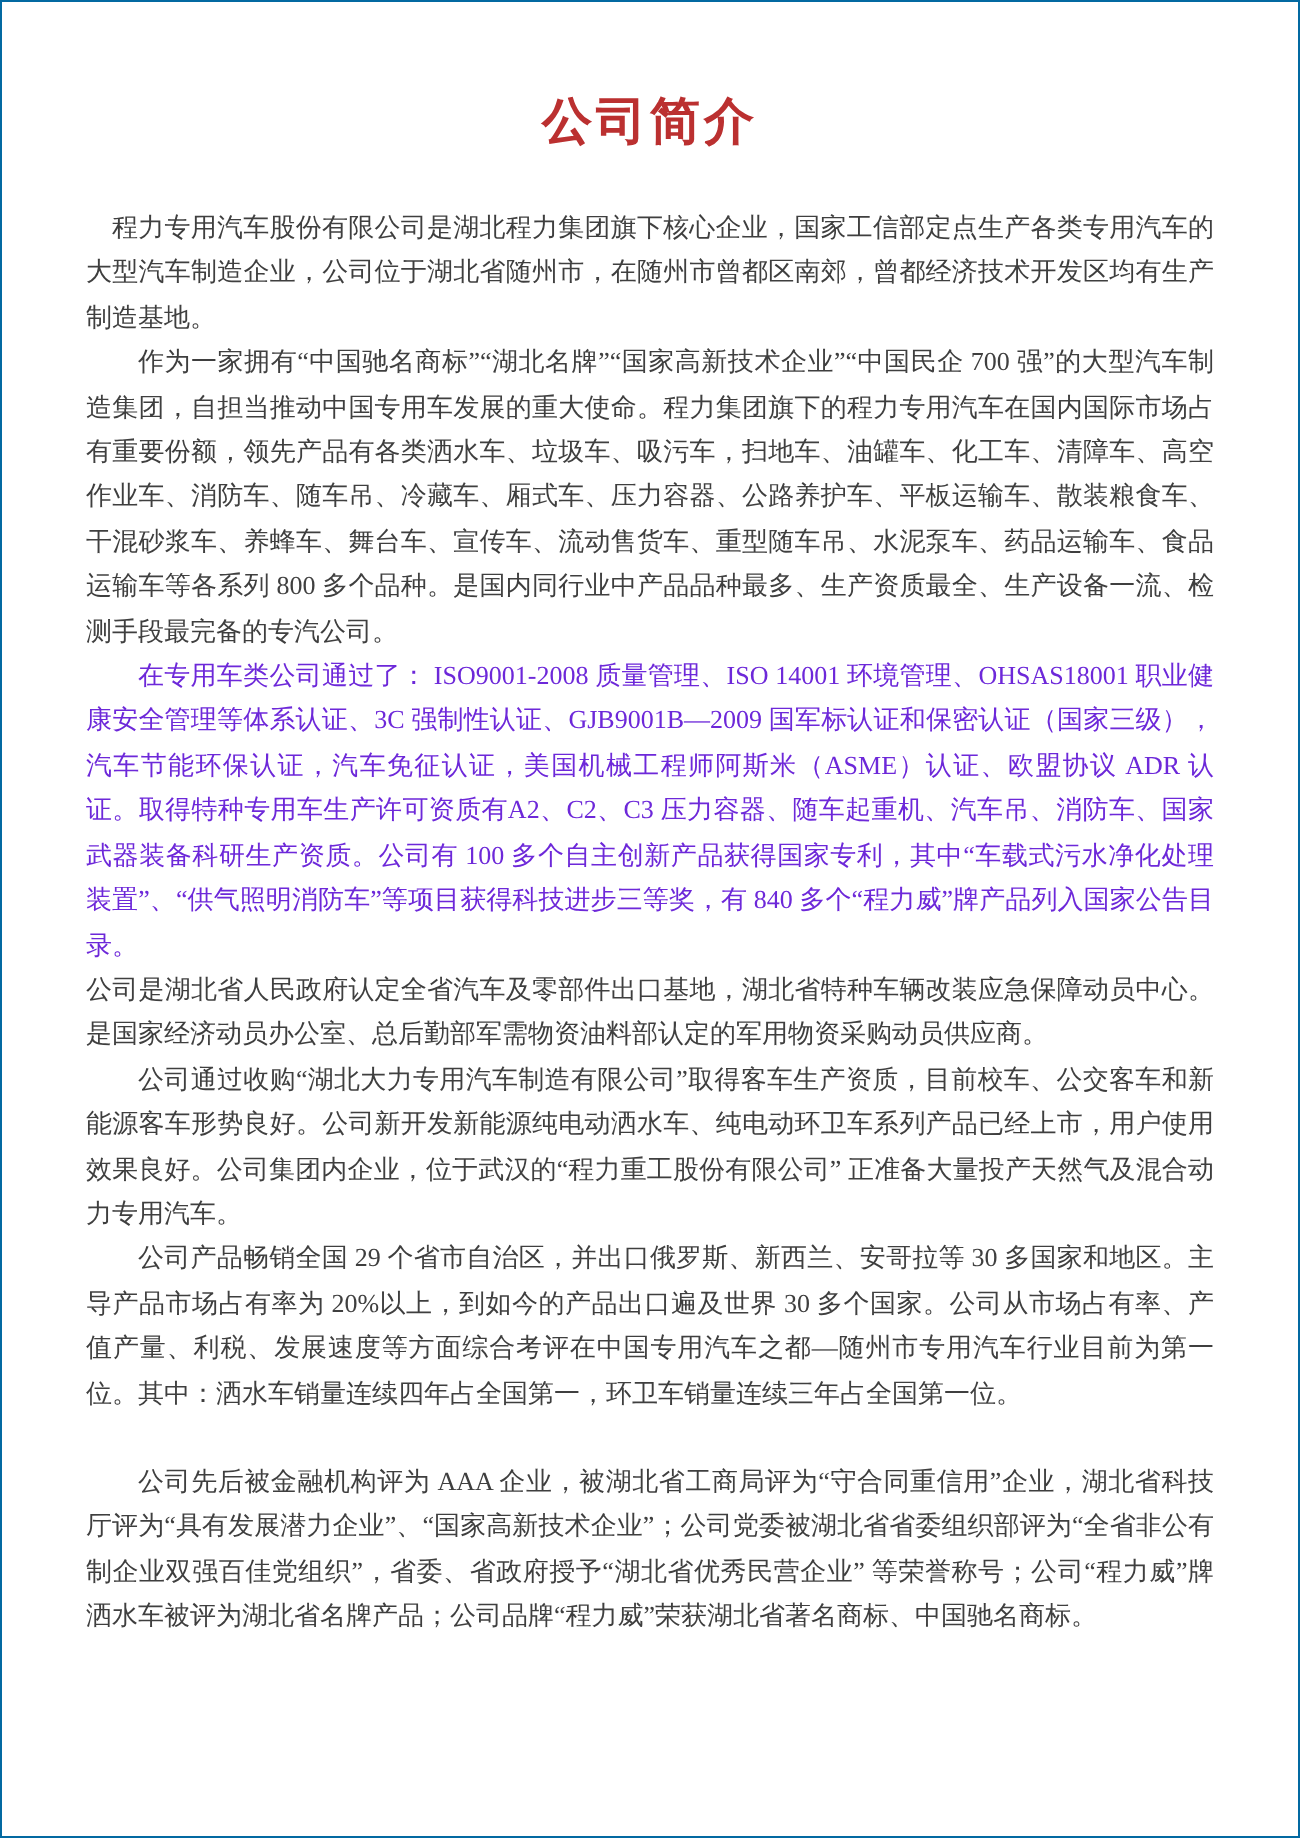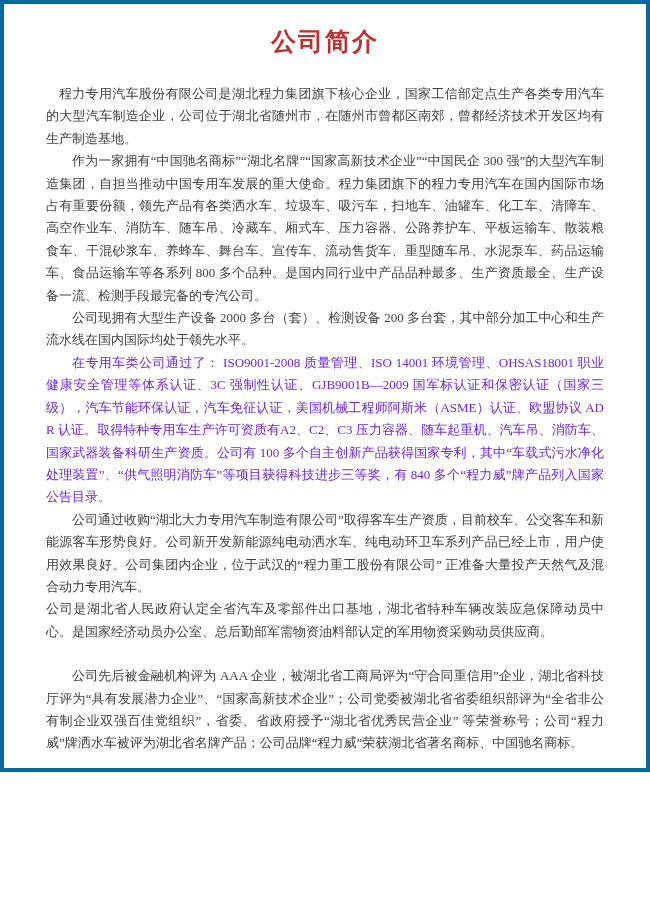--- a/index.html
+++ b/index.html
@@ -3,25 +3,25 @@
 <meta charset="utf-8">
 <style>
   html, body {
     margin: 0;
     padding: 0;
     background: #ffffff;
   }
   .page {
     position: relative;
     width: 650px;
-    height: 772px;
+    height: 919px;
     box-sizing: border-box;
     background: #ffffff;
-    border: 4px solid #0369a1;
-    padding: 23px 42px 0 42px;
+    border: 1px solid #0369a1;
+    padding: 46px 42px 0 42px;
     font-family: "Liberation Serif", "DejaVu Serif", serif;
     overflow: hidden;
   }
   .doc-title {
     margin: 0 0 26px 0;
     text-align: center;
     font-size: 25px;
     line-height: 30px;
     font-weight: bold;
     letter-spacing: 2px;
@@ -41,20 +41,20 @@
   .gap-before  { margin-top: 22px; }
 </style>
 </head>
 <body>
 
 <div class="page" style="background: rgb(255, 255, 255);">
   <h1 class="doc-title" style="color: rgb(187, 48, 48);">公司简介</h1>
 
   <div>
     <p class="para indent-sm" style="color: rgb(63, 63, 63);">程力专用汽车股份有限公司是湖北程力集团旗下核心企业，国家工信部定点生产各类专用汽车的大型汽车制造企业，公司位于湖北省随州市，在随州市曾都区南郊，曾都经济技术开发区均有生产制造基地。</p>
-    <p class="para indent" style="color: rgb(63, 63, 63);">作为一家拥有“中国驰名商标”“湖北名牌”“国家高新技术企业”“中国民企 300 强”的大型汽车制造集团，自担当推动中国专用车发展的重大使命。程力集团旗下的程力专用汽车在国内国际市场占有重要份额，领先产品有各类洒水车、垃圾车、吸污车，扫地车、油罐车、化工车、清障车、高空作业车、消防车、随车吊、冷藏车、厢式车、压力容器、公路养护车、平板运输车、散装粮食车、干混砂浆车、养蜂车、舞台车、宣传车、流动售货车、重型随车吊、水泥泵车、药品运输车、食品运输车等各系列 800 多个品种。是国内同行业中产品品种最多、生产资质最全、生产设备一流、检测手段最完备的专汽公司。</p>
-    <p class="para indent" style="color: rgb(63, 63, 63);">公司现拥有大型生产设备 2000 多台（套）、检测设备 200 多台套，其中部分加工中心和生产流水线在国内国际均处于领先水平。</p>
+    <p class="para indent" style="color: rgb(63, 63, 63);">作为一家拥有“中国驰名商标”“湖北名牌”“国家高新技术企业”“中国民企 700 强”的大型汽车制造集团，自担当推动中国专用车发展的重大使命。程力集团旗下的程力专用汽车在国内国际市场占有重要份额，领先产品有各类洒水车、垃圾车、吸污车，扫地车、油罐车、化工车、清障车、高空作业车、消防车、随车吊、冷藏车、厢式车、压力容器、公路养护车、平板运输车、散装粮食车、干混砂浆车、养蜂车、舞台车、宣传车、流动售货车、重型随车吊、水泥泵车、药品运输车、食品运输车等各系列 800 多个品种。是国内同行业中产品品种最多、生产资质最全、生产设备一流、检测手段最完备的专汽公司。</p>
     <p class="para indent" style="color: #6d28d9;">在专用车类公司通过了： ISO9001-2008 质量管理、ISO 14001 环境管理、OHSAS18001 职业健康安全管理等体系认证、3C 强制性认证、GJB9001B—2009 国军标认证和保密认证（国家三级），汽车节能环保认证，汽车免征认证，美国机械工程师阿斯米（ASME）认证、欧盟协议 ADR 认证。取得特种专用车生产许可资质有A2、C2、C3 压力容器、随车起重机、汽车吊、消防车、国家武器装备科研生产资质。公司有 100 多个自主创新产品获得国家专利，其中“车载式污水净化处理装置”、“供气照明消防车”等项目获得科技进步三等奖，有 840 多个“程力威”牌产品列入国家公告目录。</p>
+    <p class="para no-indent" style="color: rgb(63, 63, 63);">公司是湖北省人民政府认定全省汽车及零部件出口基地，湖北省特种车辆改装应急保障动员中心。是国家经济动员办公室、总后勤部军需物资油料部认定的军用物资采购动员供应商。</p>
     <p class="para indent" style="color: rgb(63, 63, 63);">公司通过收购“湖北大力专用汽车制造有限公司”取得客车生产资质，目前校车、公交客车和新能源客车形势良好。公司新开发新能源纯电动洒水车、纯电动环卫车系列产品已经上市，用户使用效果良好。公司集团内企业，位于武汉的“程力重工股份有限公司” 正准备大量投产天然气及混合动力专用汽车。</p>
-    <p class="para no-indent" style="color: rgb(63, 63, 63);">公司是湖北省人民政府认定全省汽车及零部件出口基地，湖北省特种车辆改装应急保障动员中心。是国家经济动员办公室、总后勤部军需物资油料部认定的军用物资采购动员供应商。</p>
+    <p class="para indent" style="color: rgb(63, 63, 63);">公司产品畅销全国 29 个省市自治区，并出口俄罗斯、新西兰、安哥拉等 30 多国家和地区。主导产品市场占有率为 20%以上，到如今的产品出口遍及世界 30 多个国家。公司从市场占有率、产值产量、利税、发展速度等方面综合考评在中国专用汽车之都—随州市专用汽车行业目前为第一位。其中：洒水车销量连续四年占全国第一，环卫车销量连续三年占全国第一位。</p>
     <p class="para indent gap-before" style="color: rgb(63, 63, 63);">公司先后被金融机构评为 AAA 企业，被湖北省工商局评为“守合同重信用”企业，湖北省科技厅评为“具有发展潜力企业”、“国家高新技术企业”；公司党委被湖北省省委组织部评为“全省非公有制企业双强百佳党组织”，省委、省政府授予“湖北省优秀民营企业” 等荣誉称号；公司“程力威”牌洒水车被评为湖北省名牌产品；公司品牌“程力威”荣获湖北省著名商标、中国驰名商标。</p>
   </div>
 </div>
 
 </body></html>

